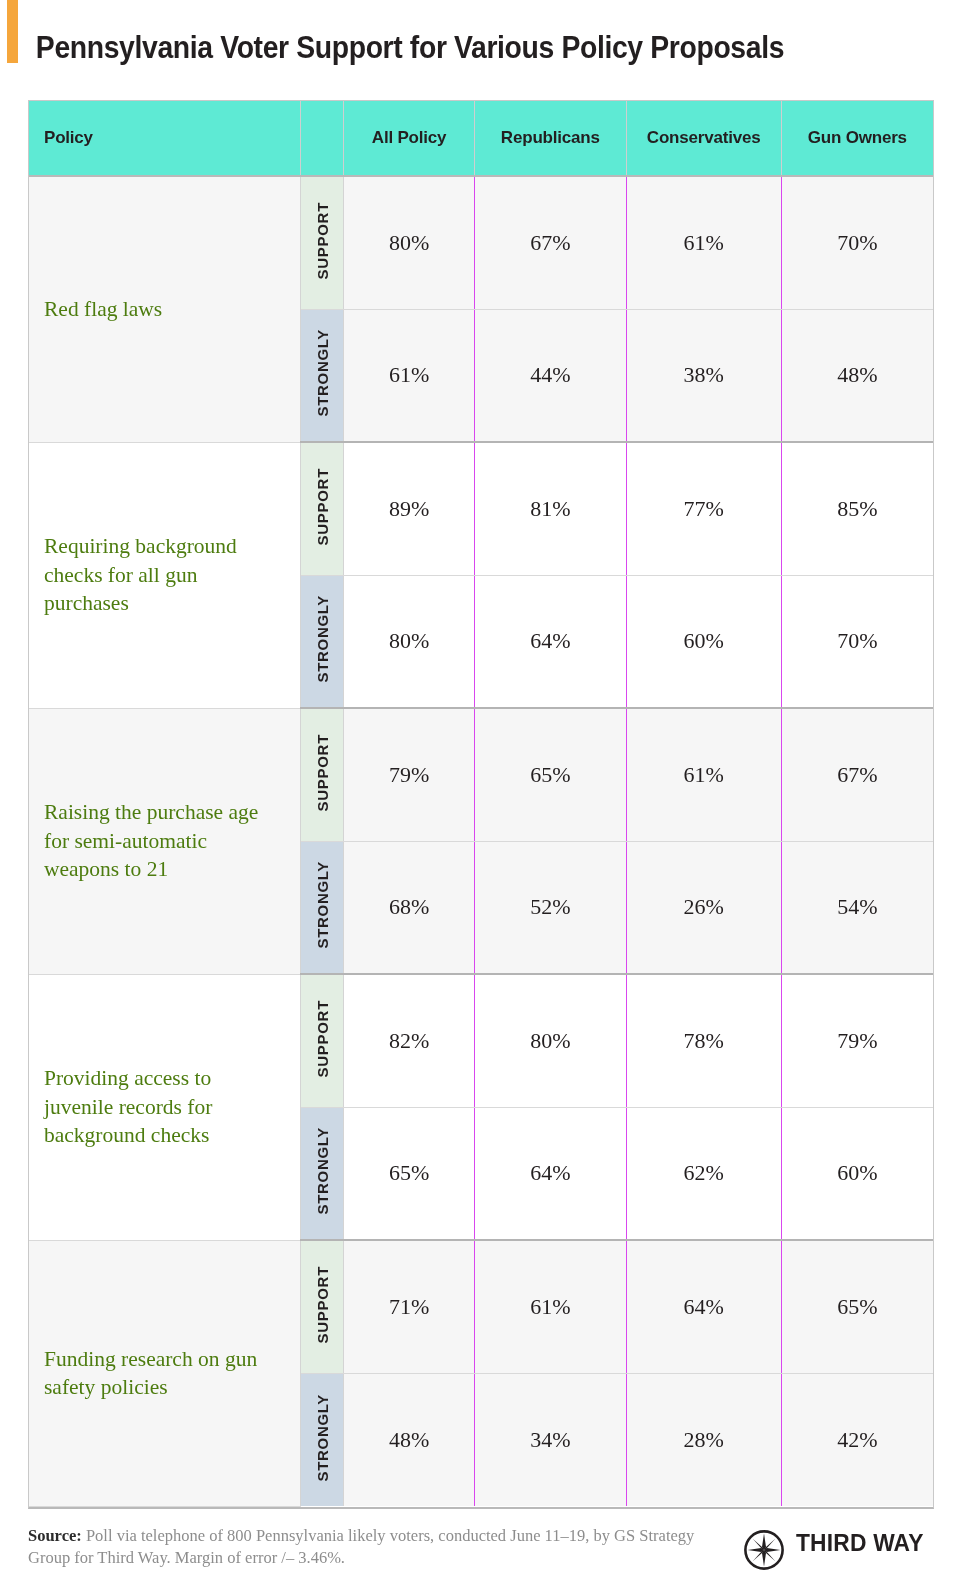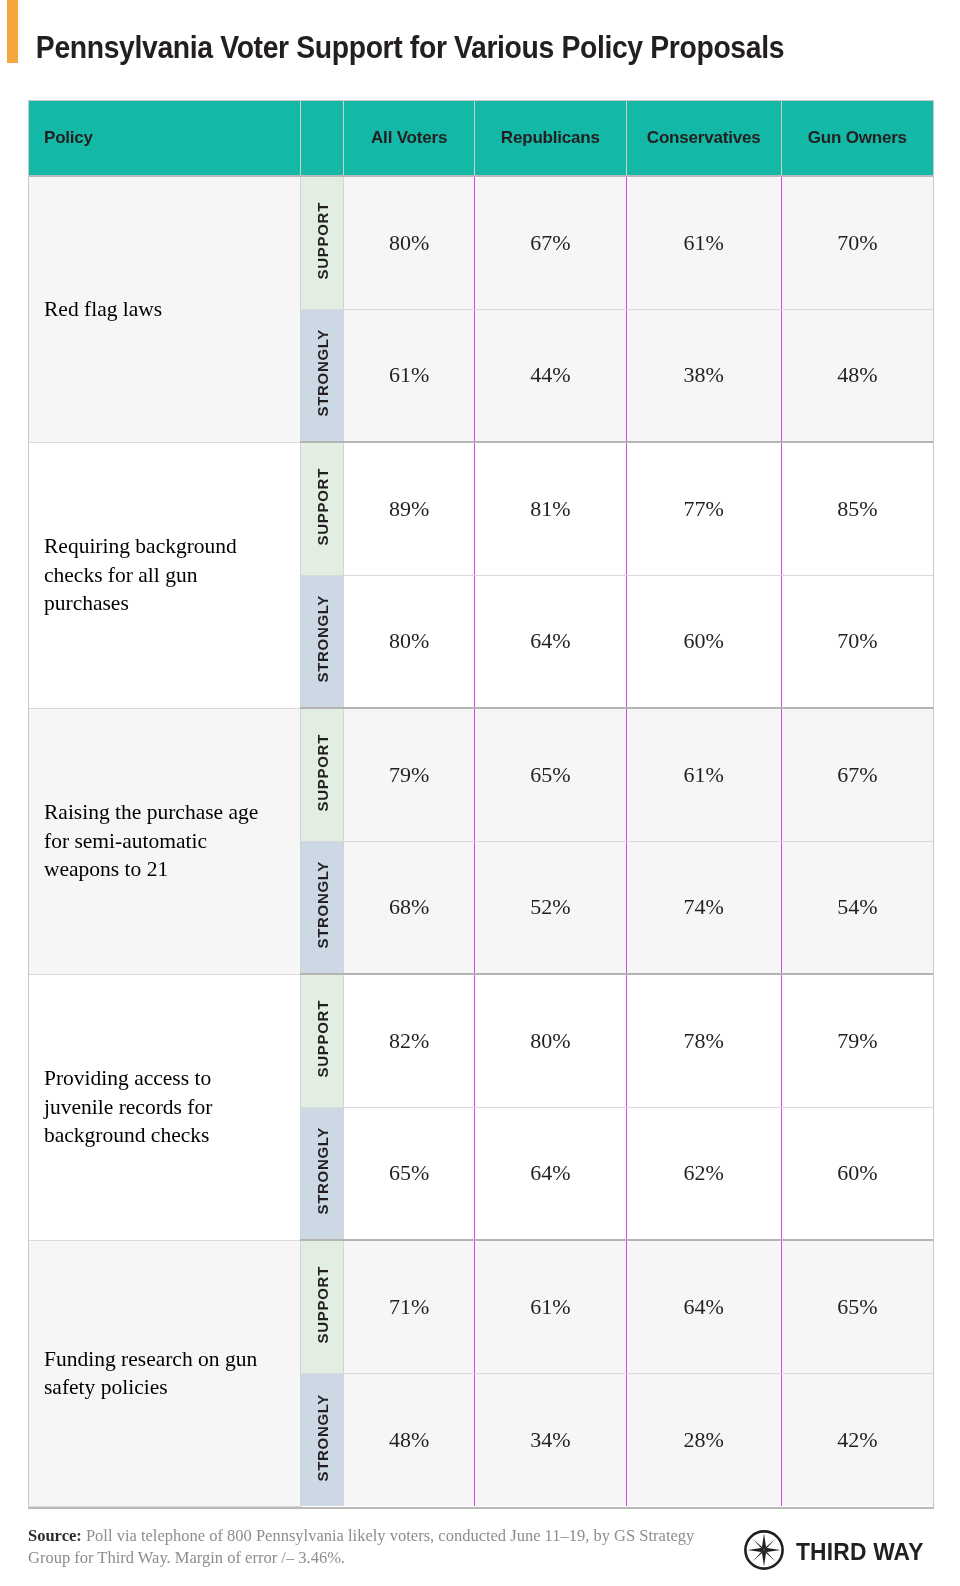--- a/index.html
+++ b/index.html
@@ -58,21 +58,21 @@
     table-layout: fixed;
   }
   col.c-policy { width: 268px; }
   col.c-band   { width: 43px; }
   col.c-v1     { width: 129px; }
   col.c-v2     { width: 150px; }
   col.c-v3     { width: 153px; }
   col.c-v4     { width: 150px; }
 
   thead th {
-    background: #14b8a6;
+    background: #5eead4;
     border-right: 1px solid #cfcfcf;
     border-bottom: 2px solid #b9b9b9;
     font-family: "Liberation Sans", sans-serif;
     font-weight: bold;
     font-size: 17px;
     color: #231f20;
     height: 74px;
     padding: 0 12px;
     text-align: center;
     vertical-align: middle;
@@ -92,21 +92,21 @@
   }
   td:last-child { border-right: none; }
 
   
   td.policy {
     text-align: left;
     padding: 0 18px 0 15px;
     font-family: "Liberation Serif", serif;
     font-size: 21.5px;
     line-height: 1.32;
-    color: #000000;
+    color: #4d7c0f;
     border-right: 1px solid #d4d4d4;
   }
 
   
   td.band {
     padding: 0;
     border-right: 1px solid #d4d4d4;
     position: relative;
   }
   td.band .vlabel {
@@ -155,21 +155,20 @@
     line-height: 1.38;
     color: #8d8d8d;
     max-width: 680px;
   }
   .source b {
     color: #2b2b2b;
     font-weight: bold;
   }
   .brand {
     display: flex;
-    align-items: center;
     gap: 11px;
     padding-right: 4px;
     margin-top: 4px;
   }
   .brand-mark { display: block; }
   .brand-name {
     font-family: "Liberation Sans", sans-serif;
     font-weight: bold;
     font-size: 24px;
     letter-spacing: 0.2px;
@@ -194,21 +193,21 @@
         <col class="c-band">
         <col class="c-v1">
       <col class="c-v2">
         <col class="c-v3">
         <col class="c-v4">
     </colgroup>
     <thead>
       <tr>
         <th class="th-policy">Policy</th>
         <th></th>
-        <th>All Voters</th>
+        <th>All Policy</th>
         <th>Republicans</th>
         <th>Conservatives</th>
         <th>Gun Owners</th>
       </tr>
     </thead>
     <tbody>
         <tr class="row-half shaded">
           <td class="policy" rowspan="2">Red flag laws</td>
           <td class="band support"><span class="vlabel">SUPPORT</span></td>
           <td class="val">80%</td>
@@ -243,21 +242,21 @@
           <td class="band support"><span class="vlabel">SUPPORT</span></td>
           <td class="val">79%</td>
           <td class="val">65%</td>
           <td class="val">61%</td>
           <td class="val">67%</td>
         </tr>
         <tr class="row-half shaded group-end">
           <td class="band strongly"><span class="vlabel">STRONGLY</span></td>
           <td class="val">68%</td>
           <td class="val">52%</td>
-          <td class="val">74%</td>
+          <td class="val">26%</td>
           <td class="val">54%</td>
         </tr>
         <tr class="row-half plain">
           <td class="policy" rowspan="2">Providing access to juvenile records for background checks</td>
           <td class="band support"><span class="vlabel">SUPPORT</span></td>
           <td class="val">82%</td>
           <td class="val">80%</td>
           <td class="val">78%</td>
           <td class="val">79%</td>
         </tr>

